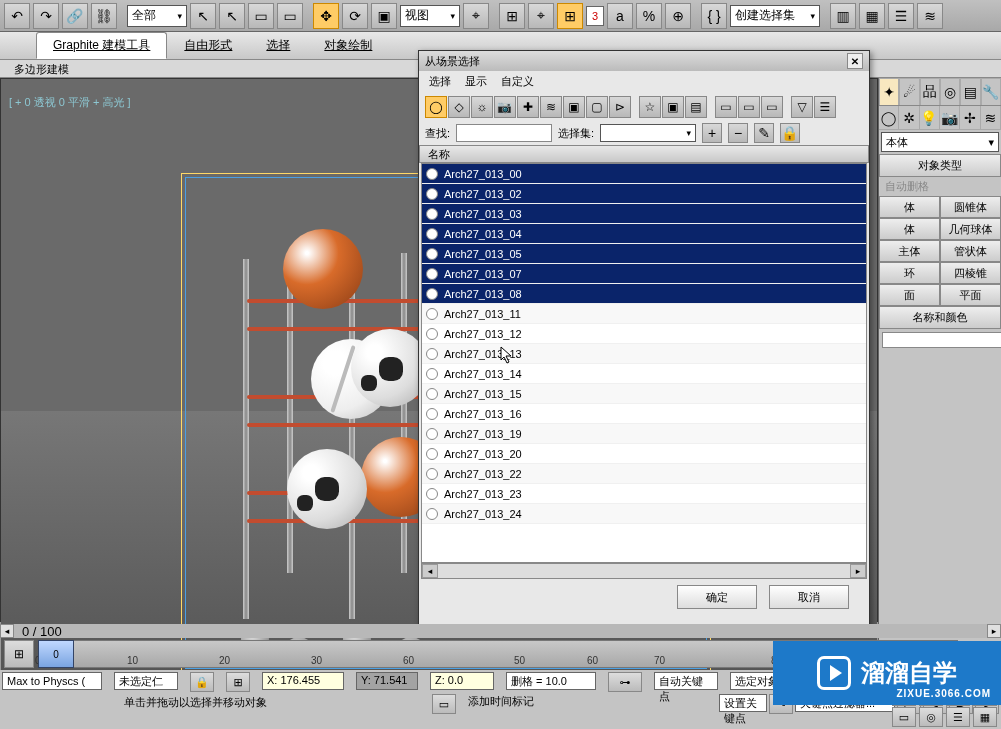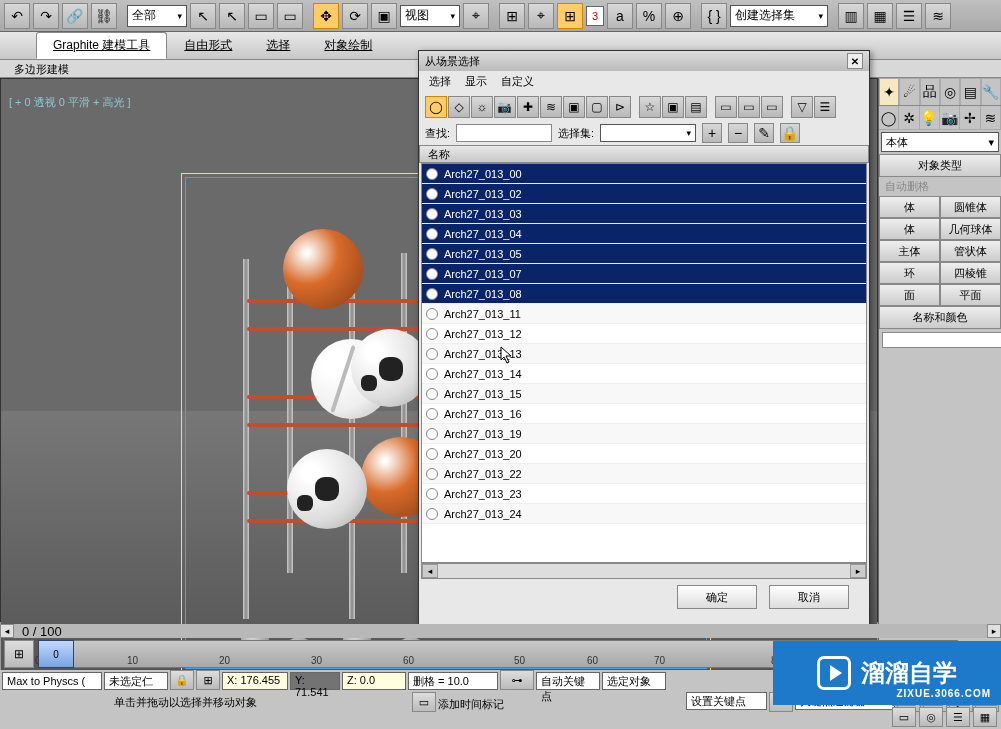--- a/index.html
+++ b/index.html
@@ -44,21 +44,21 @@
 
 .bottom-bar1 { position:absolute; left:0; top:624px; width:1001px; height:14px; background:#b8b8b8; display:flex; align-items:center;}
 .bottom-bar1 .sb-arrow{width:14px;height:14px;background:#e0e0e0;border:1px solid #888;font-size:9px;display:flex;align-items:center;justify-content:center;}
 .frame-label{padding:0 8px; font-size:13px;}
 .timeline { position:absolute; left:38px; top:640px; width:920px; height:28px; background:linear-gradient(#c8c8c8,#a8a8a8); border:1px solid #777;}
 .timeline span{position:absolute;top:14px;font-size:10px;color:#333;}
 .time-knob{position:absolute; left:38px; top:640px; width:36px; height:28px; background:linear-gradient(#c0d8ff,#7aa4e0); border:1px solid #346; display:flex;align-items:center;justify-content:center;font-size:10px;}
 
 
 .status-area { position:absolute; left:0; top:670px; width:1001px; height:59px; background:#c4c4c4; }
-.status-row { display:flex; height:22px; align-items:flex-end; gap:2px; padding:2px;}
+.status-row { display:flex; height:22px; align-items:flex-start; gap:12px; padding:2px;}
 .stat-box { background:#fff; border:1px solid #666; height:18px; padding:1px 4px; font-size:11px;}
 .stat-btn { width:24px;height:20px;background:linear-gradient(#ddd,#bbb);border:1px solid #888;font-size:11px;display:flex;align-items:center;justify-content:center;}
 .maxscript{width:100px;}
 
 
 .cmd-panel { position:absolute; right:0; top:78px; width:123px; height:620px; background:#c4c4c4; border-left:1px solid #666;}
 .cmd-tabs{display:flex;height:28px;border-bottom:1px solid #888;}
 .cmd-tab{flex:1;display:flex;align-items:center;justify-content:center;border:1px solid #aaa;border-bottom:0;font-size:14px;}
 .cmd-tab.active{background:#f8e8c0;}
 .cmd-row{display:flex;height:24px;border-bottom:1px solid #aaa;}
@@ -123,21 +123,21 @@
   <div class="tb-sep"></div>
   <div class="tb-btn">⊞</div>
   <div class="tb-btn">⌖</div>
   <div class="tb-btn on">⊞</div>
   <div style="width:18px;background:#fff;border:1px solid #666;height:20px;display:flex;align-items:center;justify-content:center;font-size:11px;color:#c00">3</div>
   <div class="tb-btn">a</div>
   <div class="tb-btn">%</div>
   <div class="tb-btn">⊕</div>
   <div class="tb-sep"></div>
   <div class="tb-btn">{ }</div>
-  <div class="tb-combo" style="width:98px">
+  <div class="tb-combo" style="width:90px">
       <span>创建选择集</span>
     </div>
   <div class="tb-sep"></div>
   <div class="tb-btn">▥</div>
   <div class="tb-btn">▦</div>
   <div class="tb-btn">☰</div>
   <div class="tb-btn">≋</div>
 </div>
 
 <div class="ribbon">
@@ -372,35 +372,35 @@
   </div>
 <div class="time-knob">0</div>
 <div style="position:absolute;left:4px;top:640px;width:30px;height:28px;background:linear-gradient(#ddd,#bbb);border:1px solid #888;display:flex;align-items:center;justify-content:center">⊞</div>
 
 <div class="status-area">
   <div class="status-row">
     <input class="stat-box maxscript" value="Max to Physcs (" style="">
     <div class="stat-box" style="width:64px">未选定仁</div>
     <div class="stat-btn">🔒</div>
     <div class="stat-btn">⊞</div>
-    <div class="stat-box" style="width:66px;background:#ffffe0">X: 176.455</div>
-    <div class="stat-box" style="width:50px;background:#737373">Y: 71.541</div>
+    <div class="stat-box" style="width:82px;background:#ffffe0">X: 176.455</div>
+    <div class="stat-box" style="width:62px;background:#a3a3a3">Y: 71.541</div>
     <div class="stat-box" style="width:64px;background:#ffffe0">Z: 0.0</div>
     <div class="stat-box" style="width:90px">删格 = 10.0</div>
     <div class="stat-btn" style="width:34px">⊶</div>
     <div class="stat-box" style="width:64px">自动关键点</div>
     <div class="stat-box" style="width:64px">选定对象</div>
   </div>
   <div class="status-row">
     <div style="width:106px"></div>
     <div class="stat-box" style="flex:0 0 300px;border:0;background:transparent">单击并拖动以选择并移动对象</div>
     <div class="stat-btn">▭</div>
     <span style="font-size:11px">添加时间标记</span>
     <div style="margin-left:auto;display:flex;gap:2px">
-      <div class="stat-box" style="width:81px">设置关键点</div>
+      <div class="stat-box" style="width:48px">设置关键点</div>
       <div class="stat-btn">⊸</div>
       <div class="stat-box" style="width:100px">关键点过滤器...</div>
       <div class="stat-btn">⏮</div>
       <div class="stat-btn">◂</div>
       <div class="stat-btn">▶</div>
       <div class="stat-btn">▸</div>
     </div>
   </div>
 </div>
 

